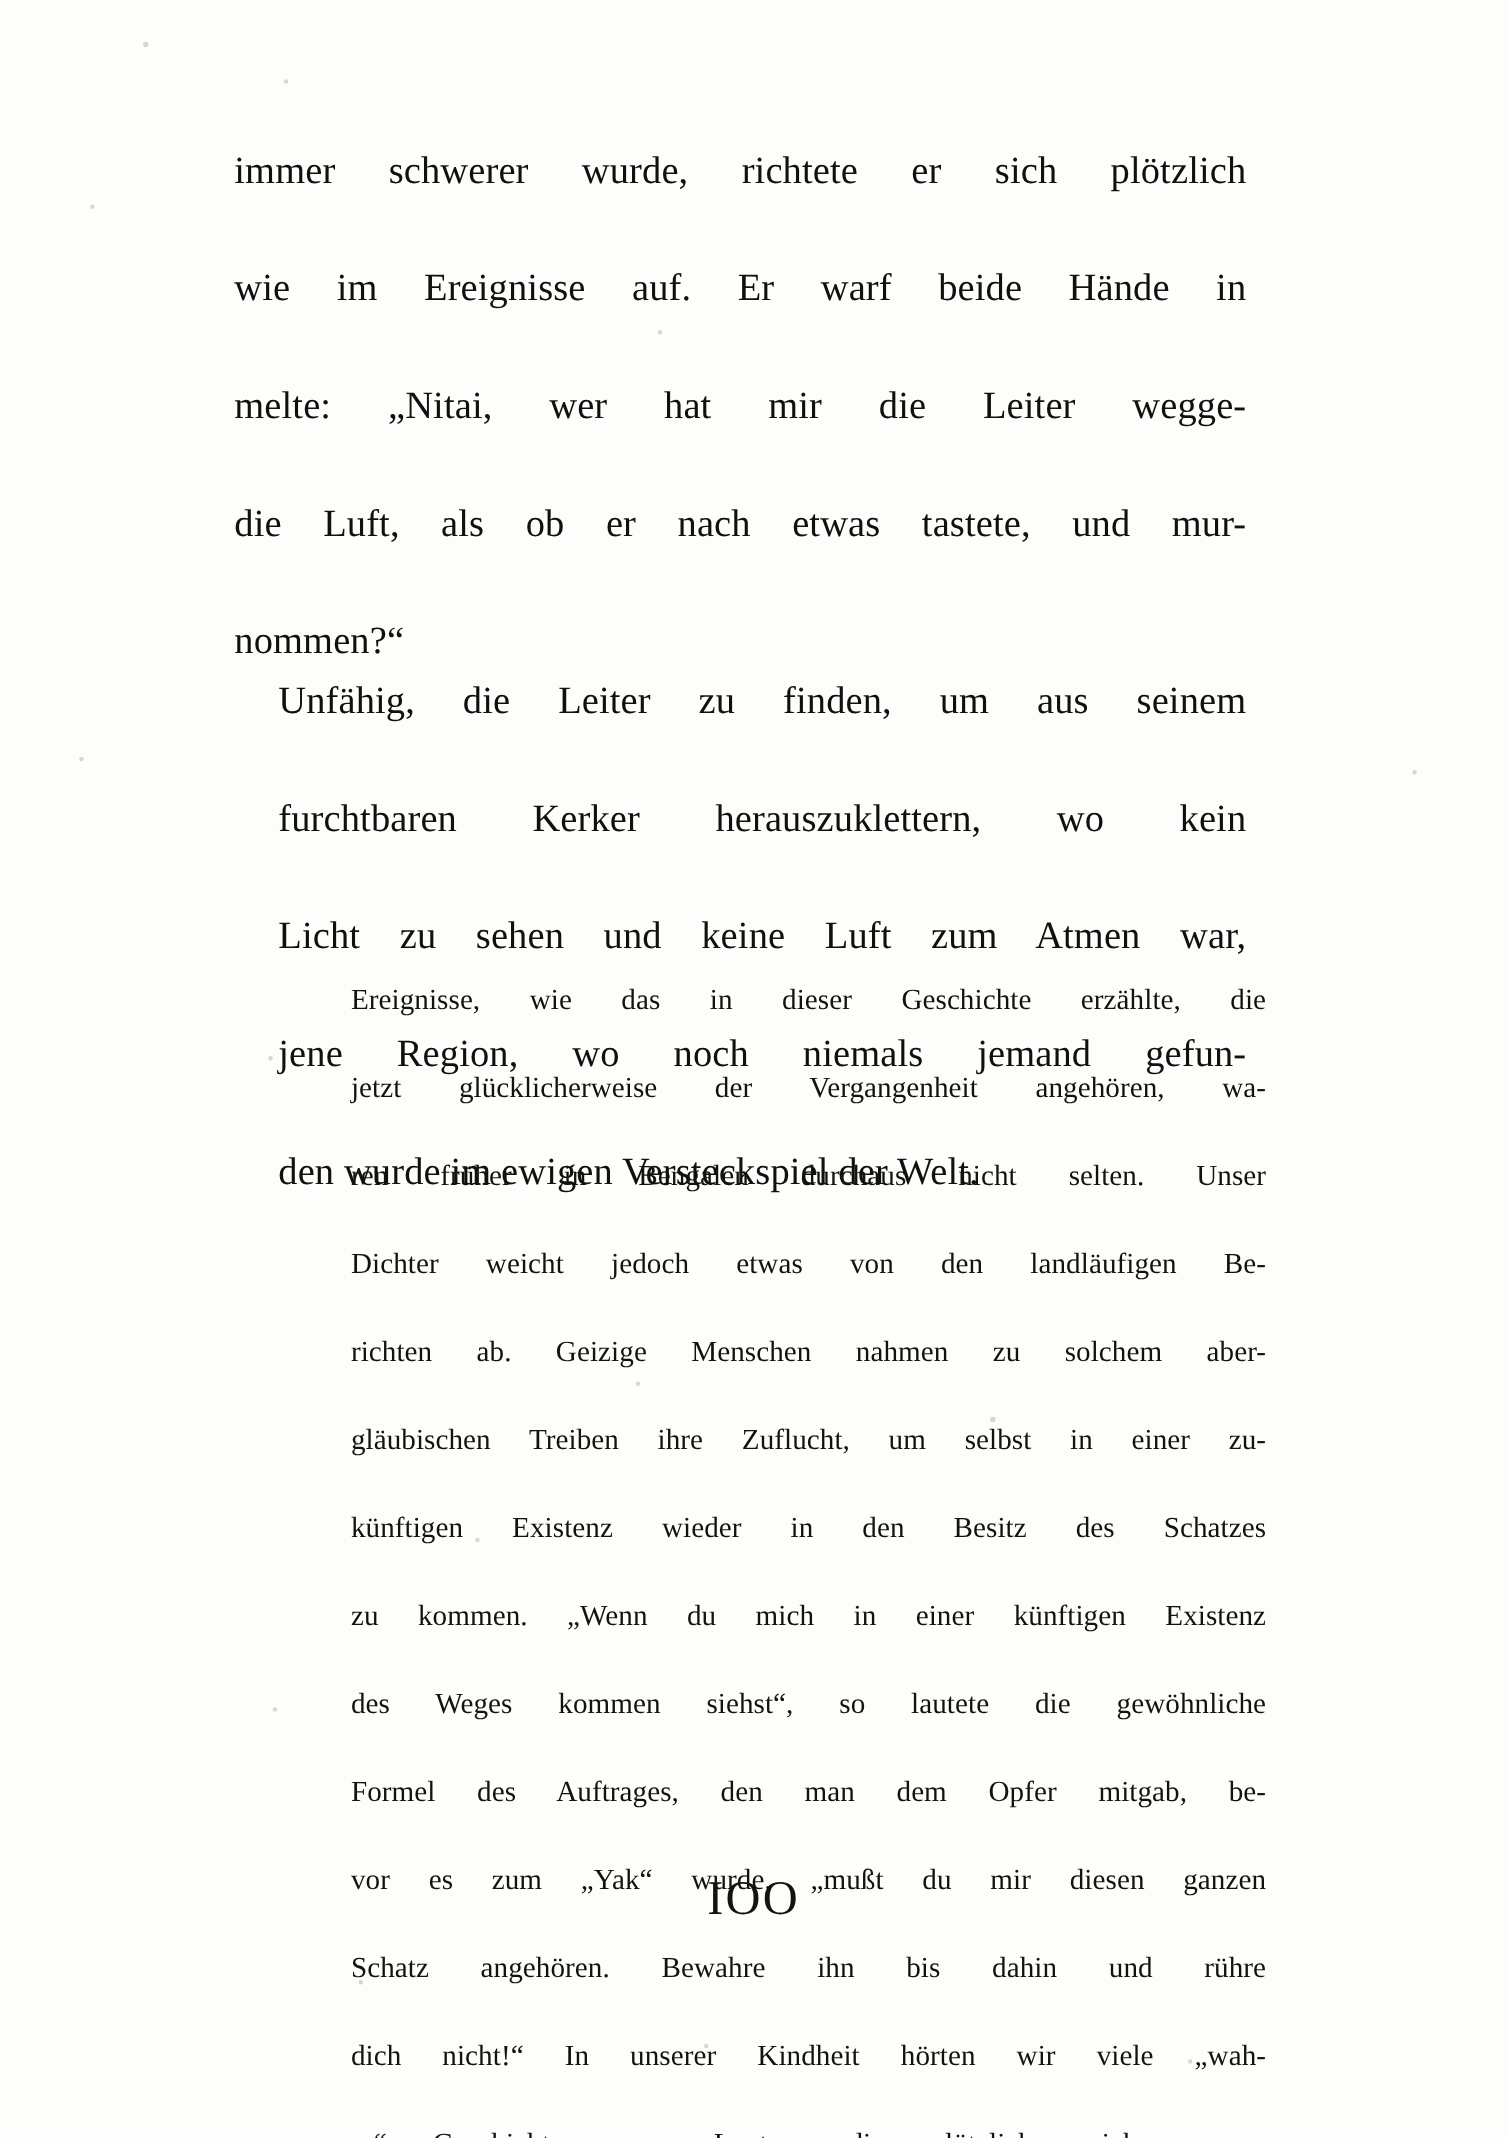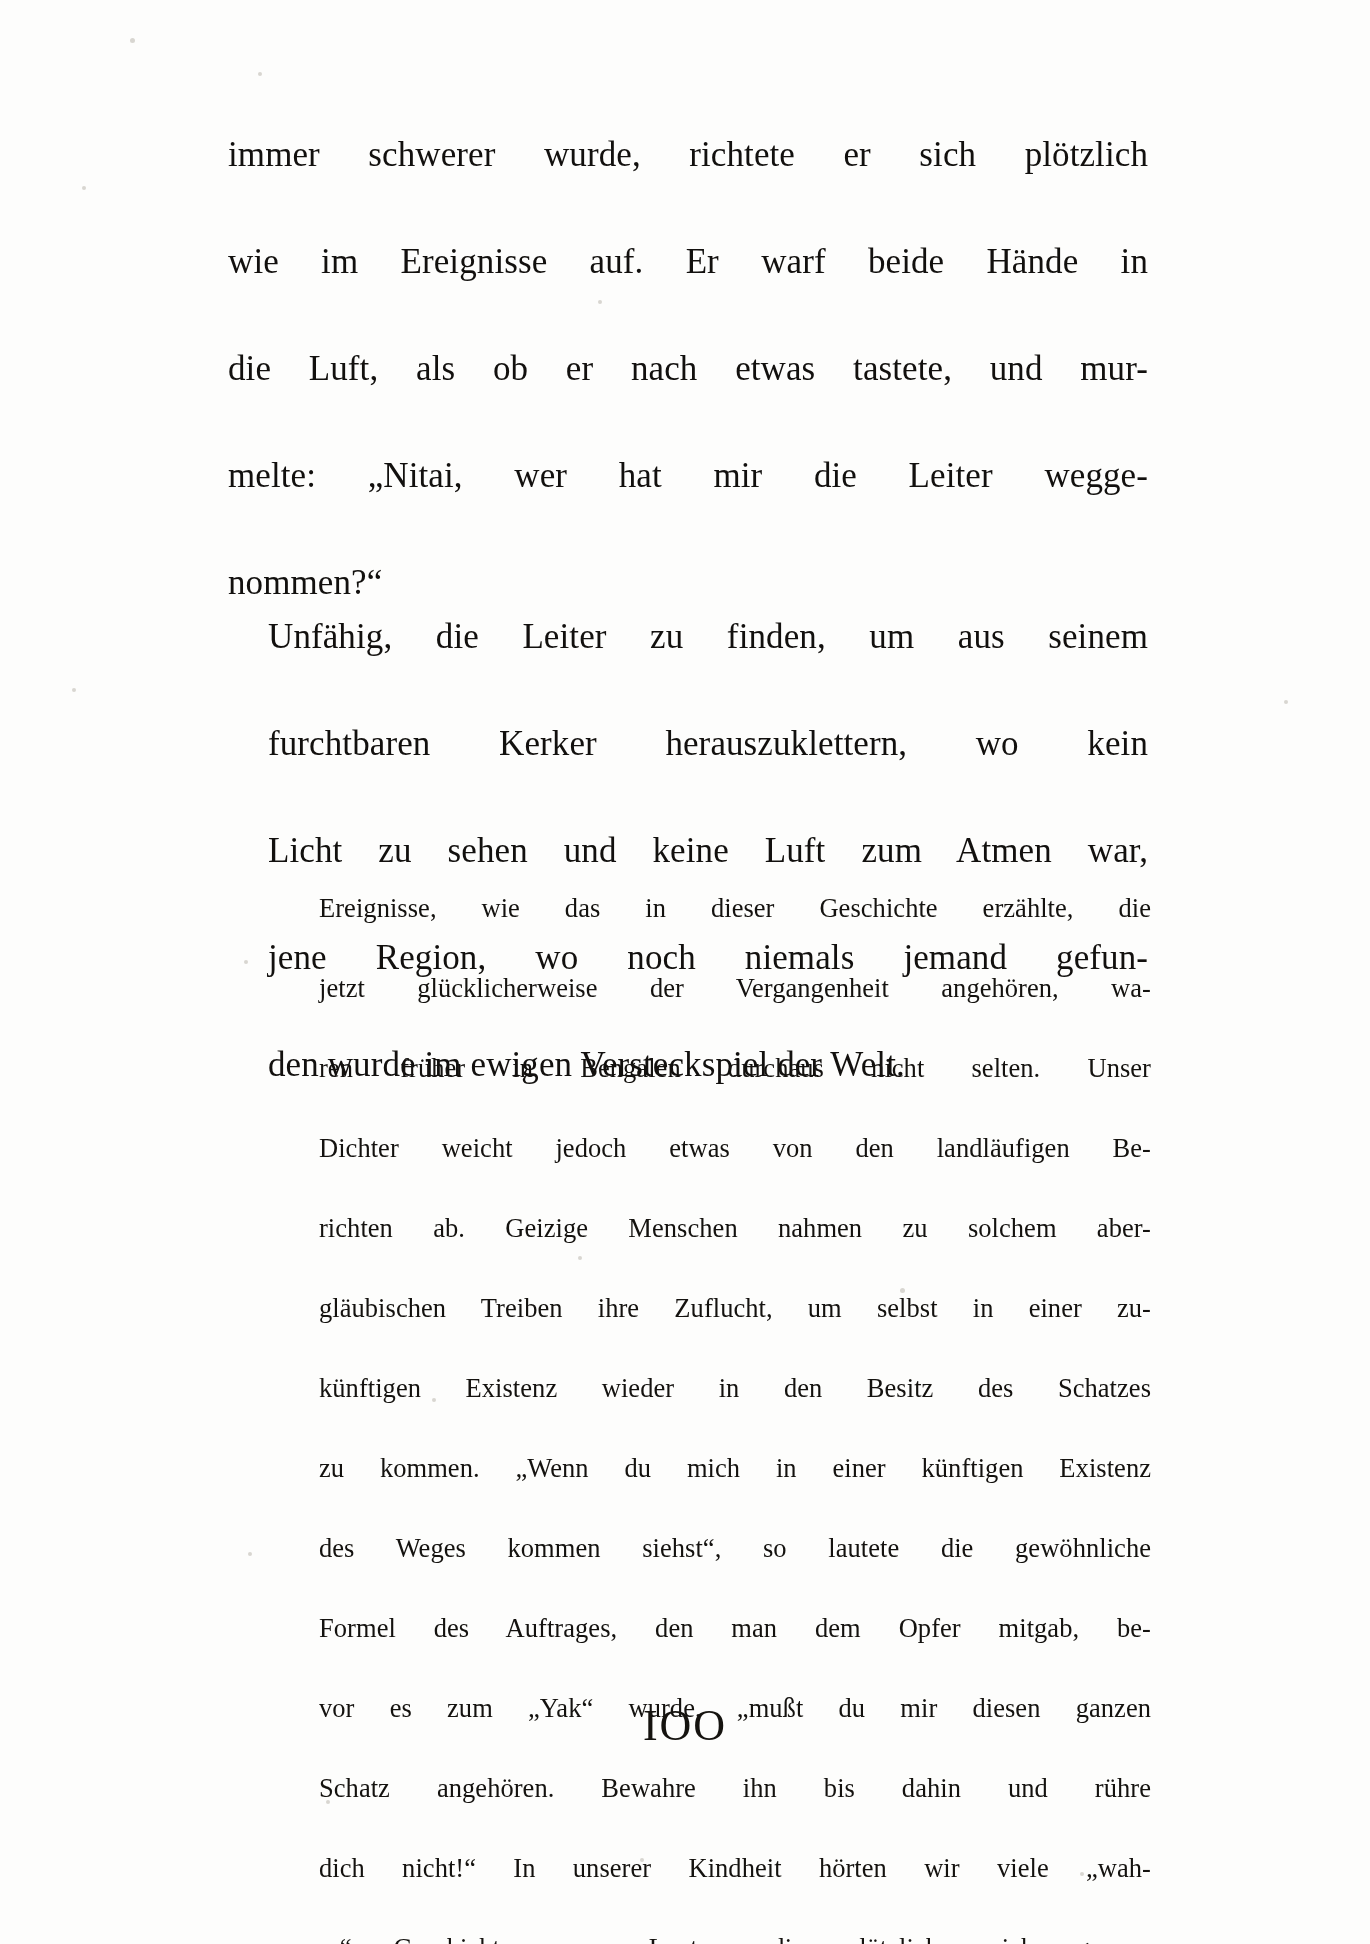--- a/index.html
+++ b/index.html
@@ -28,21 +28,21 @@
   
   .speck {
     position: absolute;
     background: #b9b6ad;
     border-radius: 50%;
     opacity: 0.55;
   }
 
   .text-block {
     position: absolute;
-    left: 228px;
+    left: 213px;
     top: 128px;
     width: 920px;
   }
 
   .body-par {
     font-family: "Liberation Serif", serif;
     font-size: 35px;
     line-height: 53.5px;
     text-align: justify;
     color: #12100e;
@@ -119,22 +119,22 @@
   <div class="speck" style="left:248px;top:1552px;width:4px;height:4px;"></div>
   <div class="speck" style="left:326px;top:1800px;width:4px;height:4px;"></div>
   <div class="speck" style="left:640px;top:1858px;width:4px;height:4px;"></div>
   <div class="speck" style="left:1080px;top:1872px;width:4px;height:4px;"></div>
 
   <div class="text-block">
 
     <p class="body-par first">
       <span class="j-line">immer schwerer wurde, richtete er sich plötzlich</span>
       <span class="j-line">wie im Ereignisse auf. Er warf beide Hände in</span>
+      <span class="j-line">melte: „Nitai, wer hat mir die Leiter wegge-</span>
       <span class="j-line">die Luft, als ob er nach etwas tastete, und mur-</span>
-      <span class="j-line">melte: „Nitai, wer hat mir die Leiter wegge-</span>
       <span class="j-line last">nommen?“</span>
     </p>
 
     <p class="body-par second">
       <span class="j-line" style="text-indent:40px;">Unfähig, die Leiter zu finden, um aus seinem</span>
       <span class="j-line">furchtbaren Kerker herauszuklettern, wo kein</span>
       <span class="j-line">Licht zu sehen und keine Luft zum Atmen war,</span>
       <span class="j-line">jene Region, wo noch niemals jemand gefun-</span>
       <span class="j-line last">den wurde im ewigen Versteckspiel der Welt.</span>
     </p>

